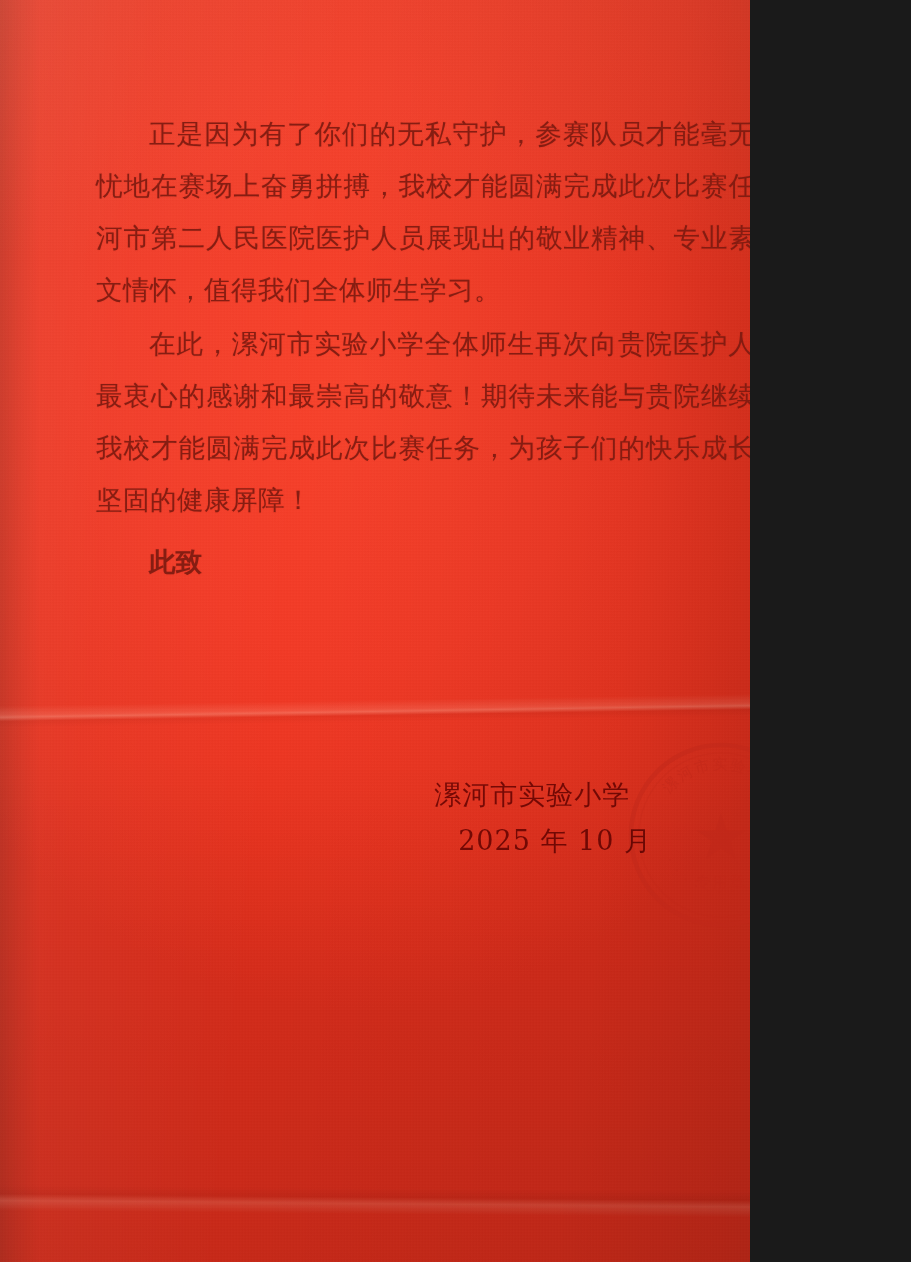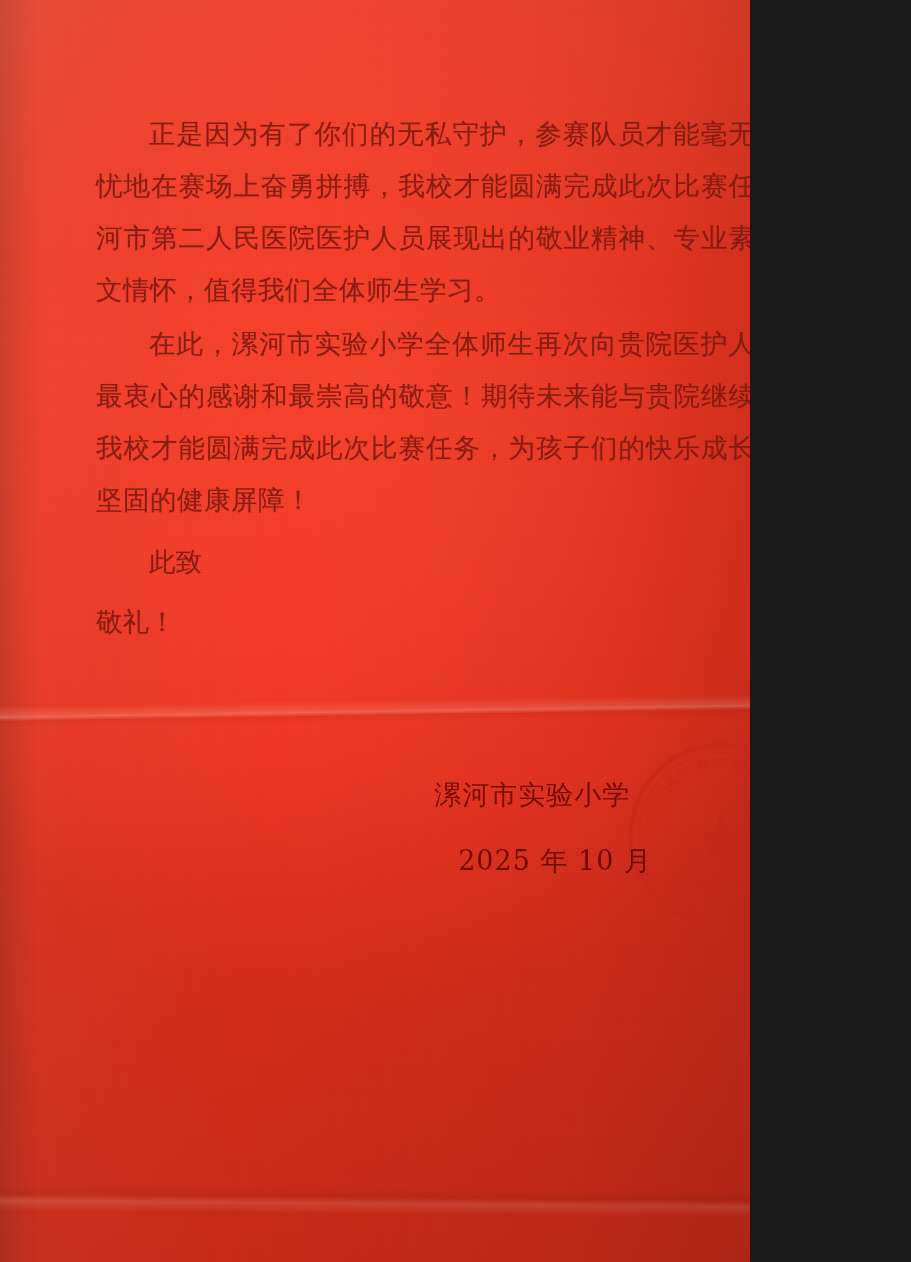--- a/index.html
+++ b/index.html
@@ -92,20 +92,21 @@
     opacity: .92;
     mix-blend-mode: multiply;
   }
   .closing {
     font-size: 26.5px;
     line-height: 52px;
     color: #7d1a10;
     opacity: .92;
     mix-blend-mode: multiply;
     text-shadow: 0 0 1px rgba(120,20,10,0.35);
+    font-weight: bold;
   }
   .closing .l1 { text-indent: 2em; display: block; margin-top: 10px;}
   .closing .l2 { display: block; margin-top: 8px; }
 
   .signature-block {
     position: absolute;
     right: 98px;
     top: 772px;
     z-index: 5;
     text-align: left;
@@ -116,21 +117,21 @@
   .sig-org {
     font-size: 27px;
     line-height: 46px;
     letter-spacing: 1px;
     white-space: nowrap;
   }
   .sig-date {
     font-size: 27px;
     line-height: 46px;
     letter-spacing: 1px;
-    margin-top: 20px;
+    margin-top: 0;
     margin-left: 24px;
     white-space: nowrap;
   }
 
   
   .seal {
     position: absolute;
     left: 623px;
     top: 737px;
     width: 196px;
@@ -156,21 +157,20 @@
   <div class="crease v1"></div>
   <div class="crease v2"></div>
   <div class="crease h1"></div>
   <div class="crease h2"></div>
 
   <div class="letter-body">
     <p class="para">正是因为有了你们的无私守护，参赛队员才能毫无后顾之忧地在赛场上奋勇拼搏，我校才能圆满完成此次比赛任务。漯河市第二人民医院医护人员展现出的敬业精神、专业素养和人文情怀，值得我们全体师生学习。</p>
     <p class="para">在此，漯河市实验小学全体师生再次向贵院医护人员致以最衷心的感谢和最崇高的敬意！期待未来能与贵院继续携手，我校才能圆满完成此次比赛任务，为孩子们的快乐成长筑起更坚固的健康屏障！</p>
     <div class="closing">
       <span class="l1">此致</span>
-      <span class="l2">敬礼！</span>
     </div>
   </div>
 
   <div class="seal">
     <svg width="196" height="196" viewBox="0 0 196 196" xmlns="http://www.w3.org/2000/svg">
       <circle cx="98" cy="98" r="90" fill="none" stroke="#c0281a" stroke-width="4.5" opacity="0.85"></circle>
       <circle cx="98" cy="98" r="82" fill="none" stroke="#c0281a" stroke-width="1.2" opacity="0.5"></circle>
       <path id="sealArc" d="M 98,98 m -66,0 a 66,66 0 1,1 132,0" fill="none"></path>
       <text class="seal-text" opacity="0.9">
         <textPath href="#sealArc" startOffset="50%" text-anchor="middle">漯河市实验小学</textPath>

